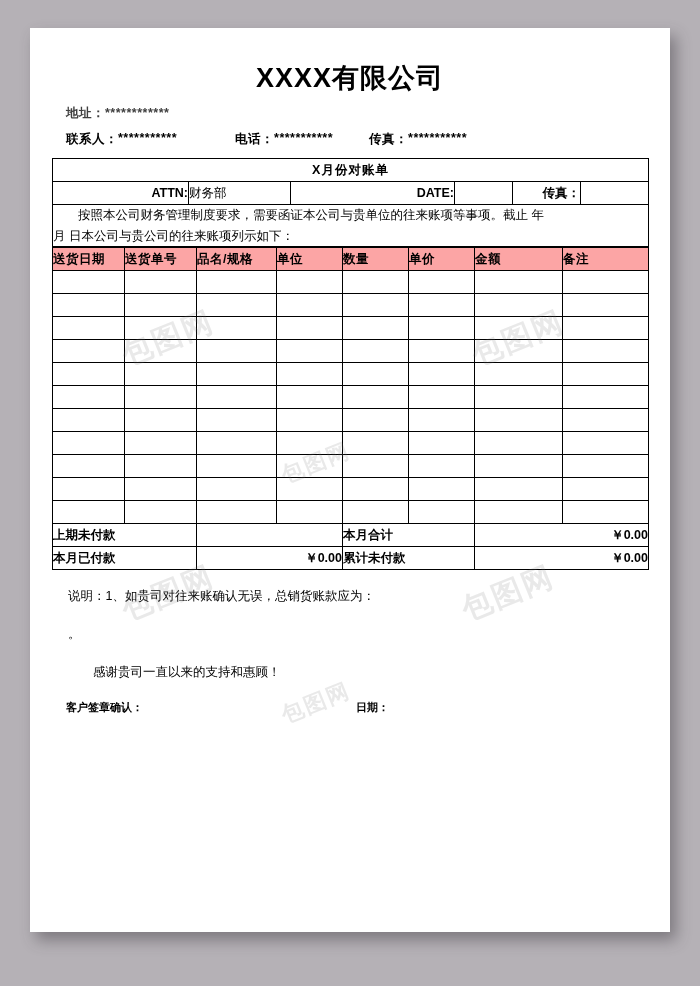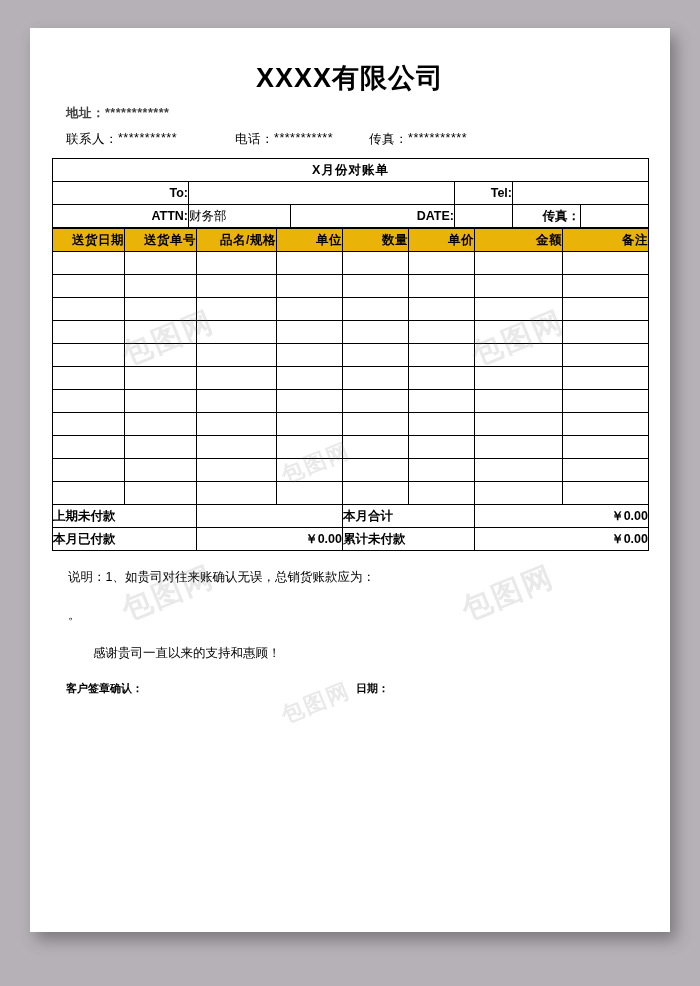--- a/index.html
+++ b/index.html
@@ -50,21 +50,21 @@
   }
   .addr-line {
     font-size: 12.5px;
     font-weight: bold;
     color: #404040;
     margin: 9px 0 0 14px;
     letter-spacing: 0.5px;
   }
   .contact-line {
     font-size: 12.5px;
-    font-weight: normal;
+    font-weight: bold;
     color: #000;
     margin: 9px 0 10px 14px;
     letter-spacing: 0.5px;
     display: flex;
   }
   .contact-line .seg {
     white-space: pre;
   }
   .gap1 { width: 58px; display:inline-block;}
   .gap2 { width: 36px; display:inline-block;}
@@ -105,25 +105,25 @@
     line-height: 1.65;
     font-size: 12.5px;
     text-align: justify;
     height: auto;
   }
   .note-cell p {
     margin: 0;
   }
   .indent { text-indent: 2em; }
   .hdr-row th {
-    background: #eab308;
+    background: #fca5a5;
     color: #ffffff;
     font-weight: bold;
     font-size: 13px;
-    text-align: right;
+    text-align: left;
     height: 32px;
     letter-spacing: 0.5px;
   }
   .data-row td { height: 31px; }
   .sum-row td {
     height: 27px;
     font-weight: bold;
     font-size: 13.5px;
   }
   .sum-label {
@@ -202,32 +202,32 @@
           <col style="width:62px">
           <col style="width:58px">
           <col style="width:68px">
           <col style="width:68px">
         </colgroup>
         <tbody>
           <tr>
             <td class="stmt-title" colspan="10">X月份对账单</td>
           </tr>
           <tr>
-            <td class="lbl" colspan="2">To:</td>
-            <td class="val" colspan="5"></td>
-            <td class="lbl">Tel:</td>
-            <td class="val" colspan="2"></td>
-          </tr>
-          <tr>
             <td class="lbl" colspan="2">ATTN:</td>
             <td class="val" colspan="2">财务部</td>
             <td class="lbl" colspan="3">DATE:</td>
             <td class="val"></td>
             <td class="lbl">传真：</td>
             <td class="val"></td>
+          </tr>
+          <tr>
+            <td class="note-cell" colspan="10">
+              <p class="indent">按照本公司财务管理制度要求，需要函证本公司与贵单位的往来账项等事项。截止    年</p>
+              <p>月    日本公司与贵公司的往来账项列示如下：</p>
+            </td>
           </tr>
         </tbody>
       </table>
 
       <table class="doc">
         <colgroup>
           <col style="width:72px">
           <col style="width:72px">
           <col style="width:80px">
           <col style="width:66px">

